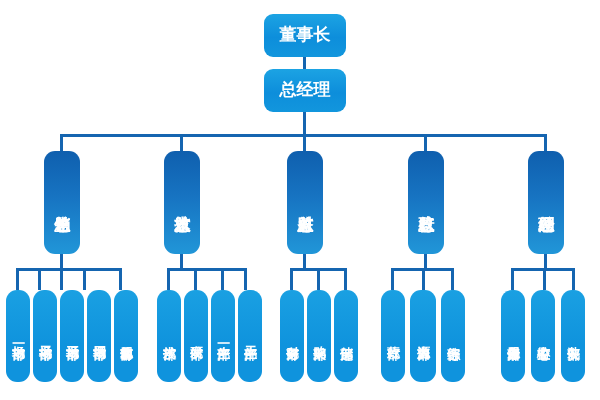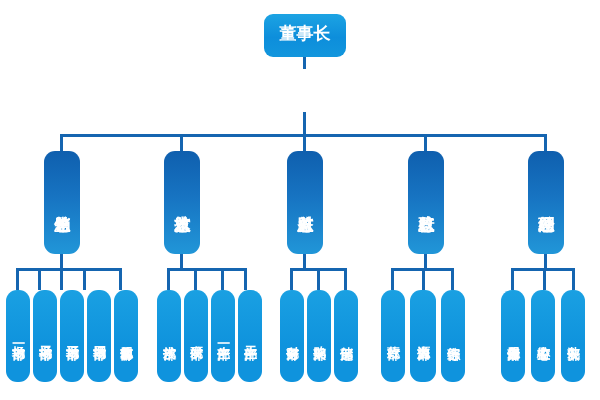--- a/index.html
+++ b/index.html
@@ -76,26 +76,29 @@
     margin: 0 auto;
   }
   .node.lvl2 .cap { display: block; }
   .node.lvl1 .cap { display: block; }
 </style>
 </head>
 <body>
 
 <div id="chart-root">
 
-  <div class="node lvl1" style="left:264px; top:14px; width:82px; height:43px;font-family:Liberation Mono, monospace;">
+  <div class="node lvl1" style="left:264px; top:14px; width:82px; height:43px;">
     <span class="cap">董事长</span>
   </div>
 
   <div class="conn v" style="left:303px; top:57px; width:3px; height:12px;"></div>
 
+  <div class="node lvl1" style="left:264px; top:69px; width:82px; height:43px;">
+    <span class="cap">总经理</span>
+  </div>
 
   <div class="conn v" style="left:303px; top:112px; width:3px; height:24px;"></div>
 
   <div class="conn h" style="left:60px; top:134px; width:487px; height:3px;"></div>
 
   <div class="conn v" style="left:60px; top:134px; width:3px; height:17px;"></div>
   <div class="conn v" style="left:180px; top:134px; width:3px; height:17px;"></div>
   <div class="conn v" style="left:303px; top:134px; width:3px; height:17px;"></div>
   <div class="conn v" style="left:424px; top:134px; width:3px; height:17px;"></div>
   <div class="conn v" style="left:544px; top:134px; width:3px; height:17px;"></div>

